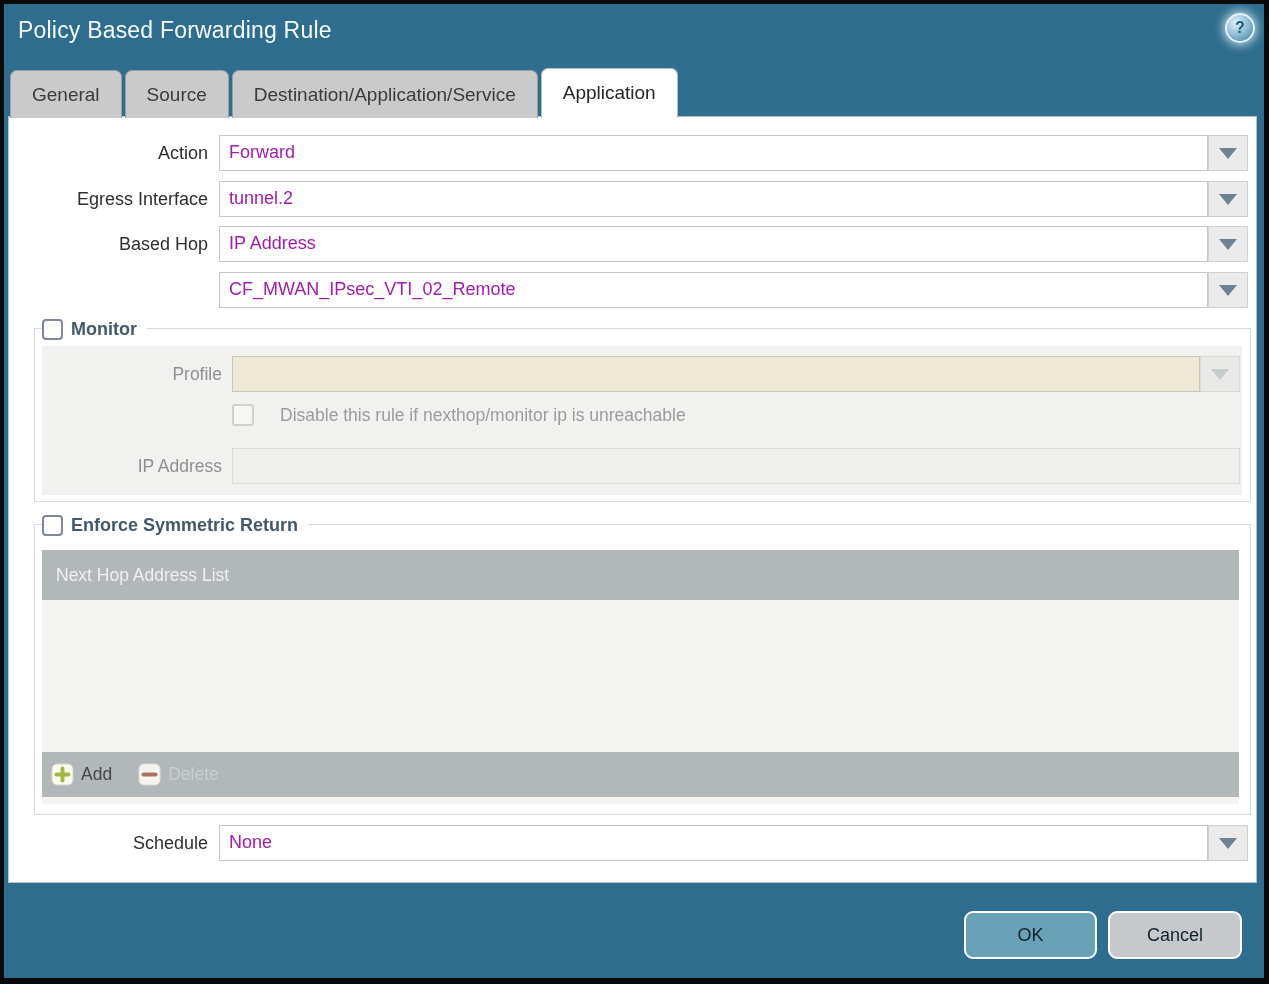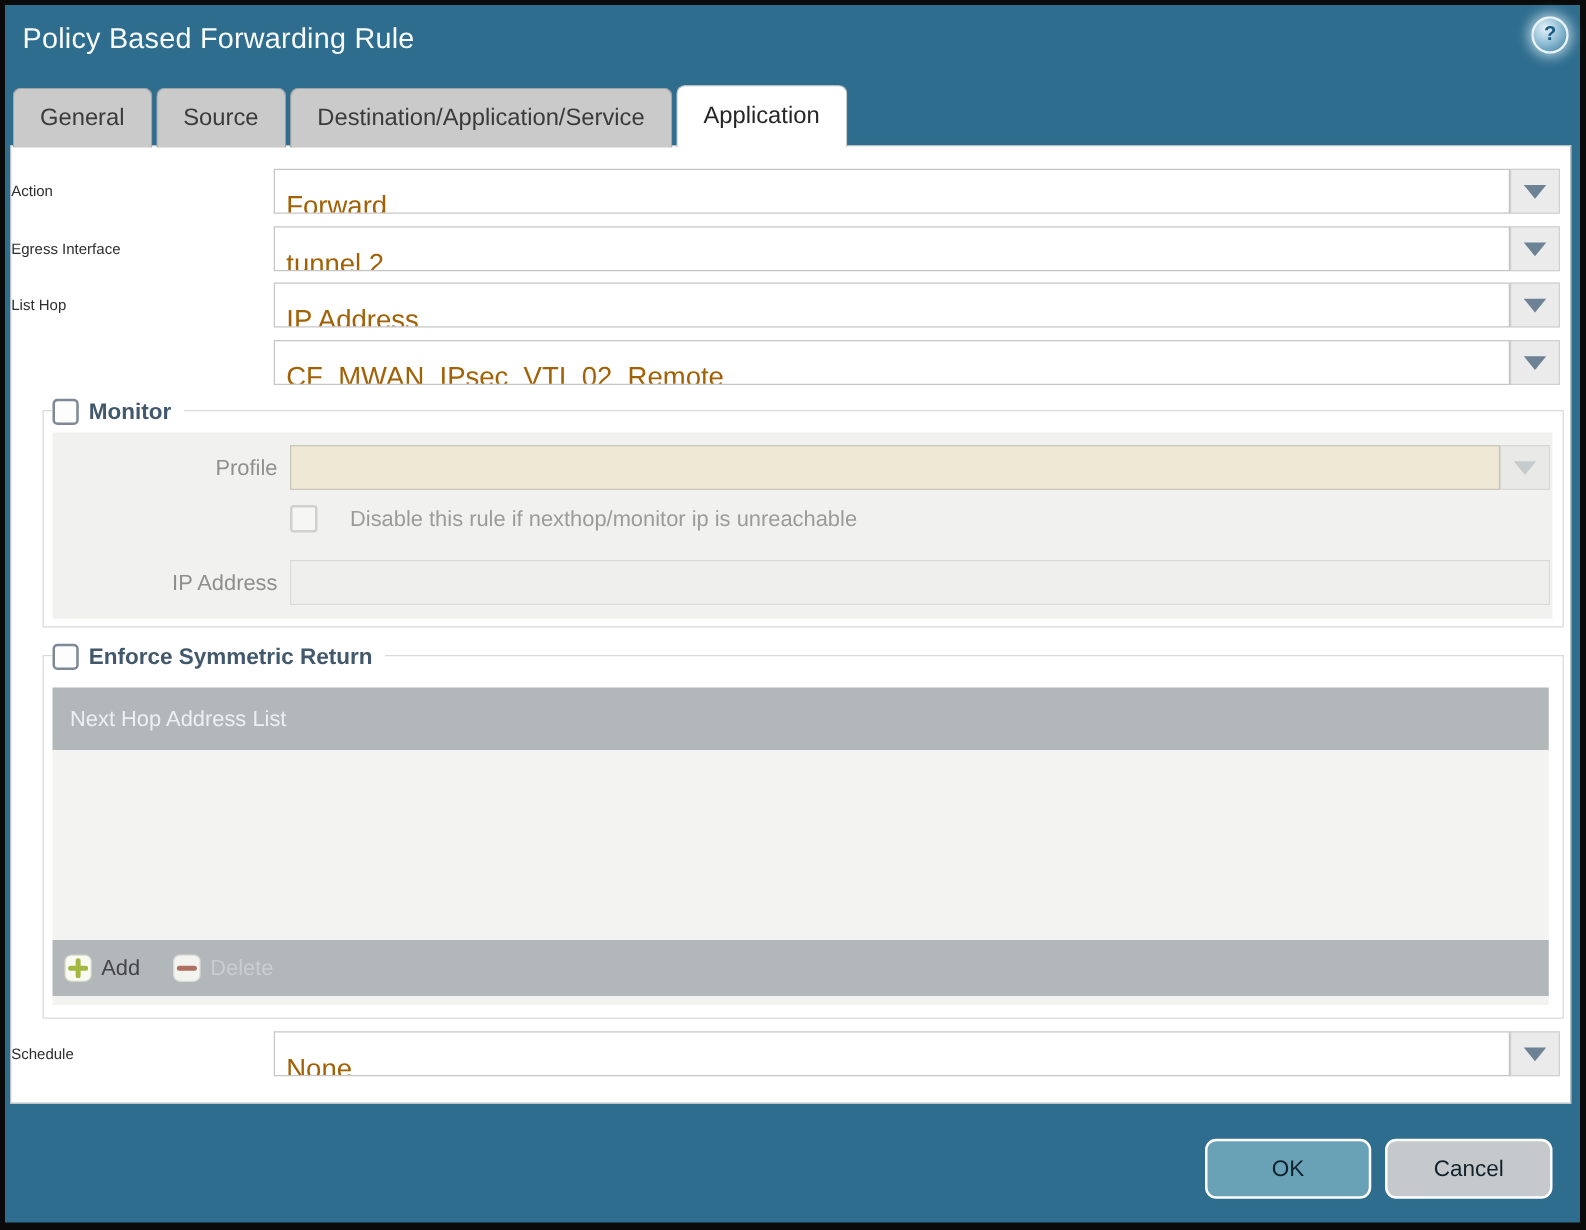--- a/index.html
+++ b/index.html
@@ -31,25 +31,25 @@
   }
   .tab.active{background:#ffffff;color:#262626;height:49px;border-color:#b3bcc0;}
 
   
   .panel{
     position:absolute;left:4px;top:112px;width:1249px;height:767px;background:#ffffff;
     border:1px solid #b6c1c6;box-sizing:border-box;z-index:2;
   }
 
   
-  .flabel{position:absolute;width:199px;height:36px;line-height:36px;font-size:12px;color:#2e2e2e;}
+  .flabel{position:absolute;width:199px;height:36px;line-height:36px;text-align:right;font-size:18px;color:#2e2e2e;}
   .fwrap{position:absolute;left:210px;width:1029px;height:36px;display:flex;}
   .finput{
-    box-sizing:border-box;flex:1;height:36px;line-height:33px;padding:12px 9px;
-    border:1px solid #c6c6c6;background:#fff;font-size:22px;color:#a16207;
+    box-sizing:border-box;flex:1;height:36px;line-height:33px;padding:0 9px;
+    border:1px solid #c6c6c6;background:#fff;font-size:18px;color:#a21caf;
     white-space:nowrap;overflow:hidden;cursor:text;
   }
   .dd{
     width:40px;height:36px;box-sizing:border-box;background:#ebebeb;border:1px solid #d0d0d0;
     display:flex;align-items:center;justify-content:center;cursor:pointer;
   }
   .arrow{width:0;height:0;border-left:9px solid transparent;border-right:9px solid transparent;border-top:11px solid #6d8295;}
   .dd.disabled{background:#e9e9e7;border-color:#d8d8d6;cursor:default;}
   .dd.disabled .arrow{border-top-color:#c6cbce;}
 
@@ -128,21 +128,21 @@
     </div>
 
     <div class="flabel row-egress">Egress Interface</div>
     <div class="fwrap row-egress">
       <div class="finput">tunnel.2</div>
       <div class="dd">
           <span class="arrow"></span>
         </div>
     </div>
 
-    <div class="flabel row-nexthop">List Hop</div>
+    <div class="flabel row-nexthop">Based Hop</div>
     <div class="fwrap row-nexthop">
       <div class="finput">IP Address</div>
       <div class="dd">
           <span class="arrow"></span>
         </div>
     </div>
 
     <div class="fwrap row-nexthopaddr">
       <div class="finput">CF_MWAN_IPsec_VTI_02_Remote</div>
       <div class="dd">

